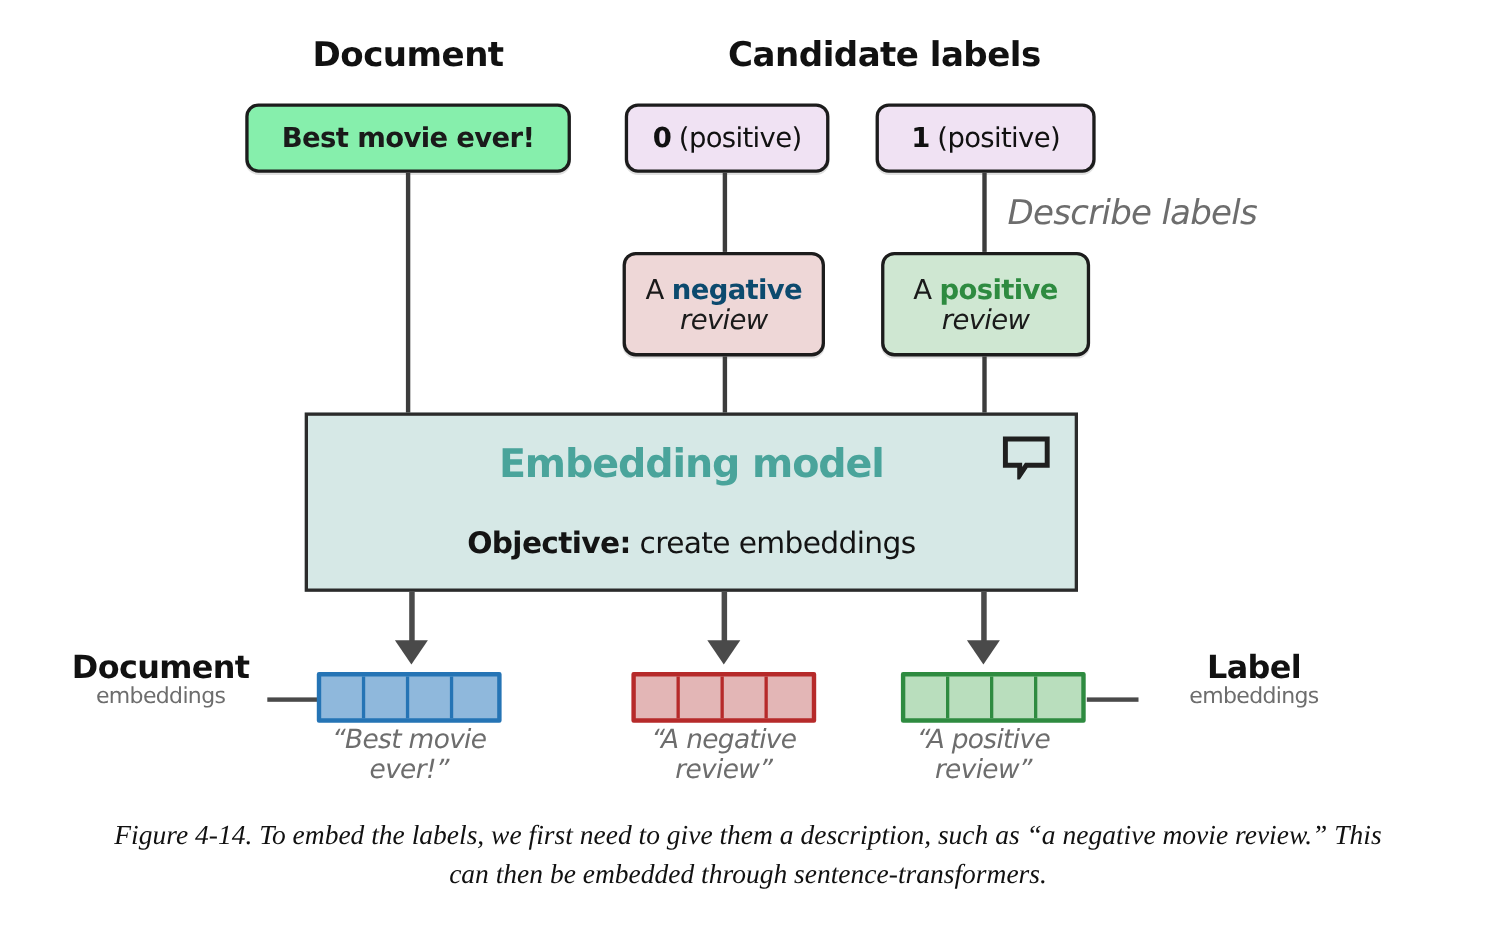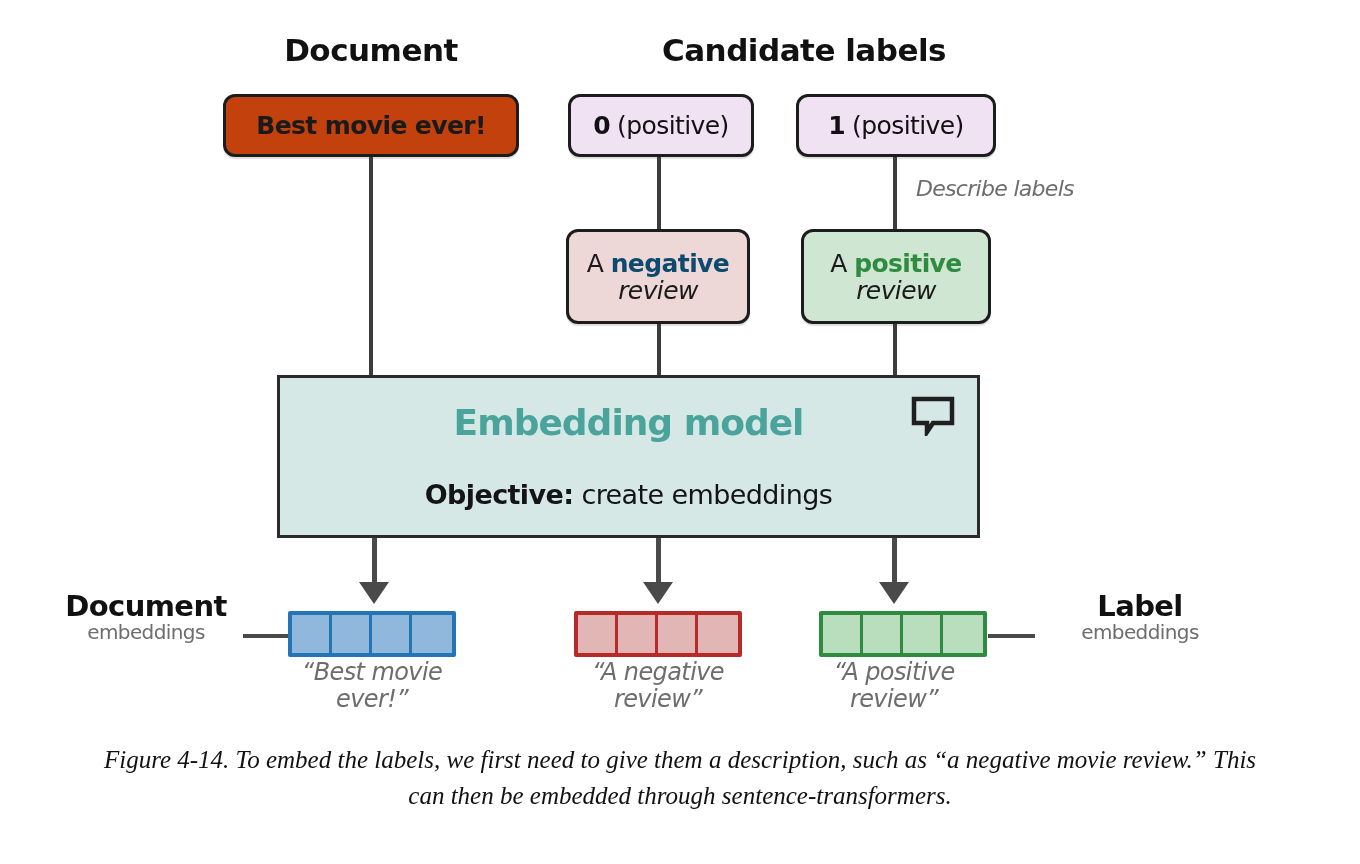--- a/index.html
+++ b/index.html
@@ -41,21 +41,21 @@
     align-items: center;
     justify-content: center;
     text-align: center;
     line-height: 1.08;
     font-family: "DejaVu Sans", sans-serif;
     font-size: 25px;
     font-weight: bold;
     letter-spacing: -0.6px;
     box-shadow: 0 2px 0 rgba(0,0,0,0.12);
   }
-  .node-doc   { background: #c2410c; }
+  .node-doc   { background: #86efac; }
   .node-label { background: #f0e2f3; }
   .node-neg   { background: #eed7d7; }
   .node-pos   { background: #cfe7d2; }
 
   .node .lead   { font-weight: 400; color: #1a1a1a; }
   .node .w-neg  { color: #0c4a6e; font-weight: bold; }
   .node .w-pos  { color: #2e8b40; font-weight: bold; text-align: right; }
   .node .rest   { font-weight: 400; color: #1a1a1a; font-style: italic; }
   .node .num    { font-weight: bold; color: #111; }
   .node .paren  { font-weight: 400; color: #111; }
@@ -165,21 +165,21 @@
     text-align: center;
     line-height: 1.12;
     letter-spacing: -0.6px;
     white-space: pre-line;
   }
 
   
   .describe {
     font-family: "DejaVu Sans", sans-serif;
     font-style: italic;
-    font-size: 22px;
+    font-size: 31px;
     color: #6d6d6d;
     letter-spacing: -0.7px;
     white-space: nowrap;
   }
 
   
   .figcaption {
     font-family: "Liberation Serif", serif;
     font-style: italic;
     font-size: 25px;

